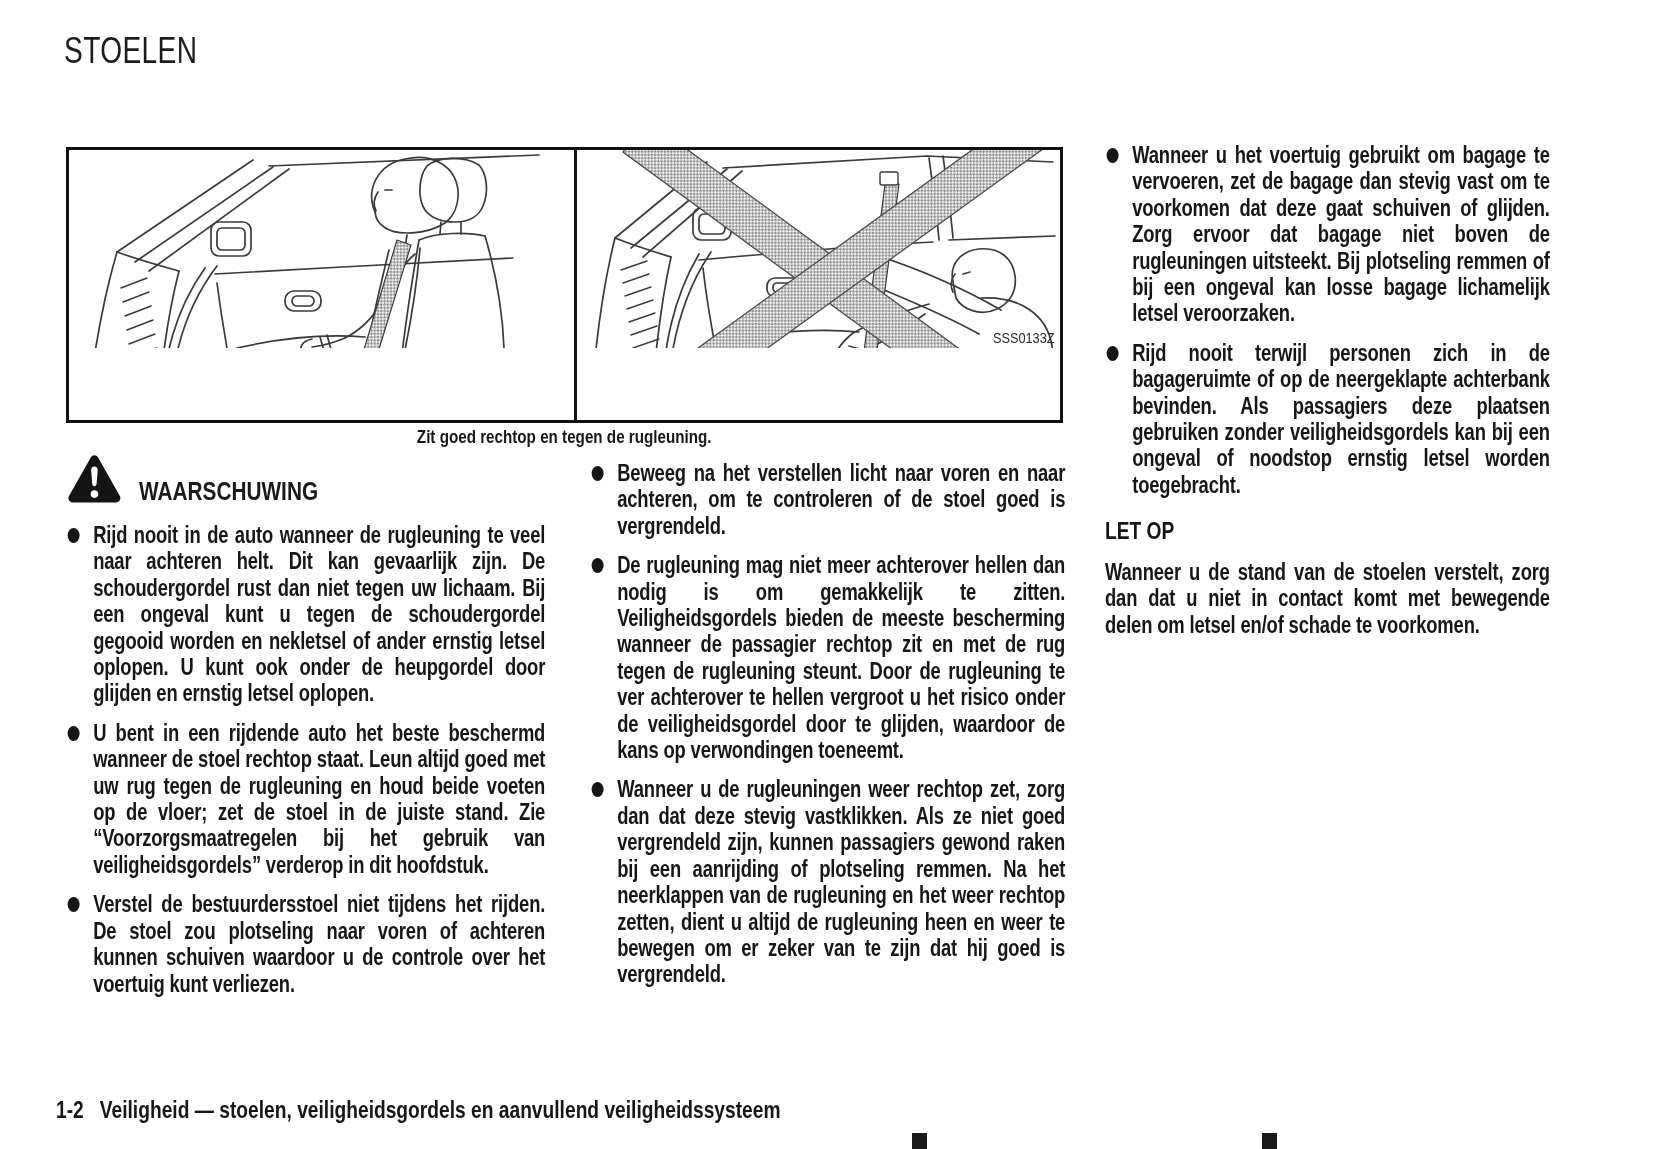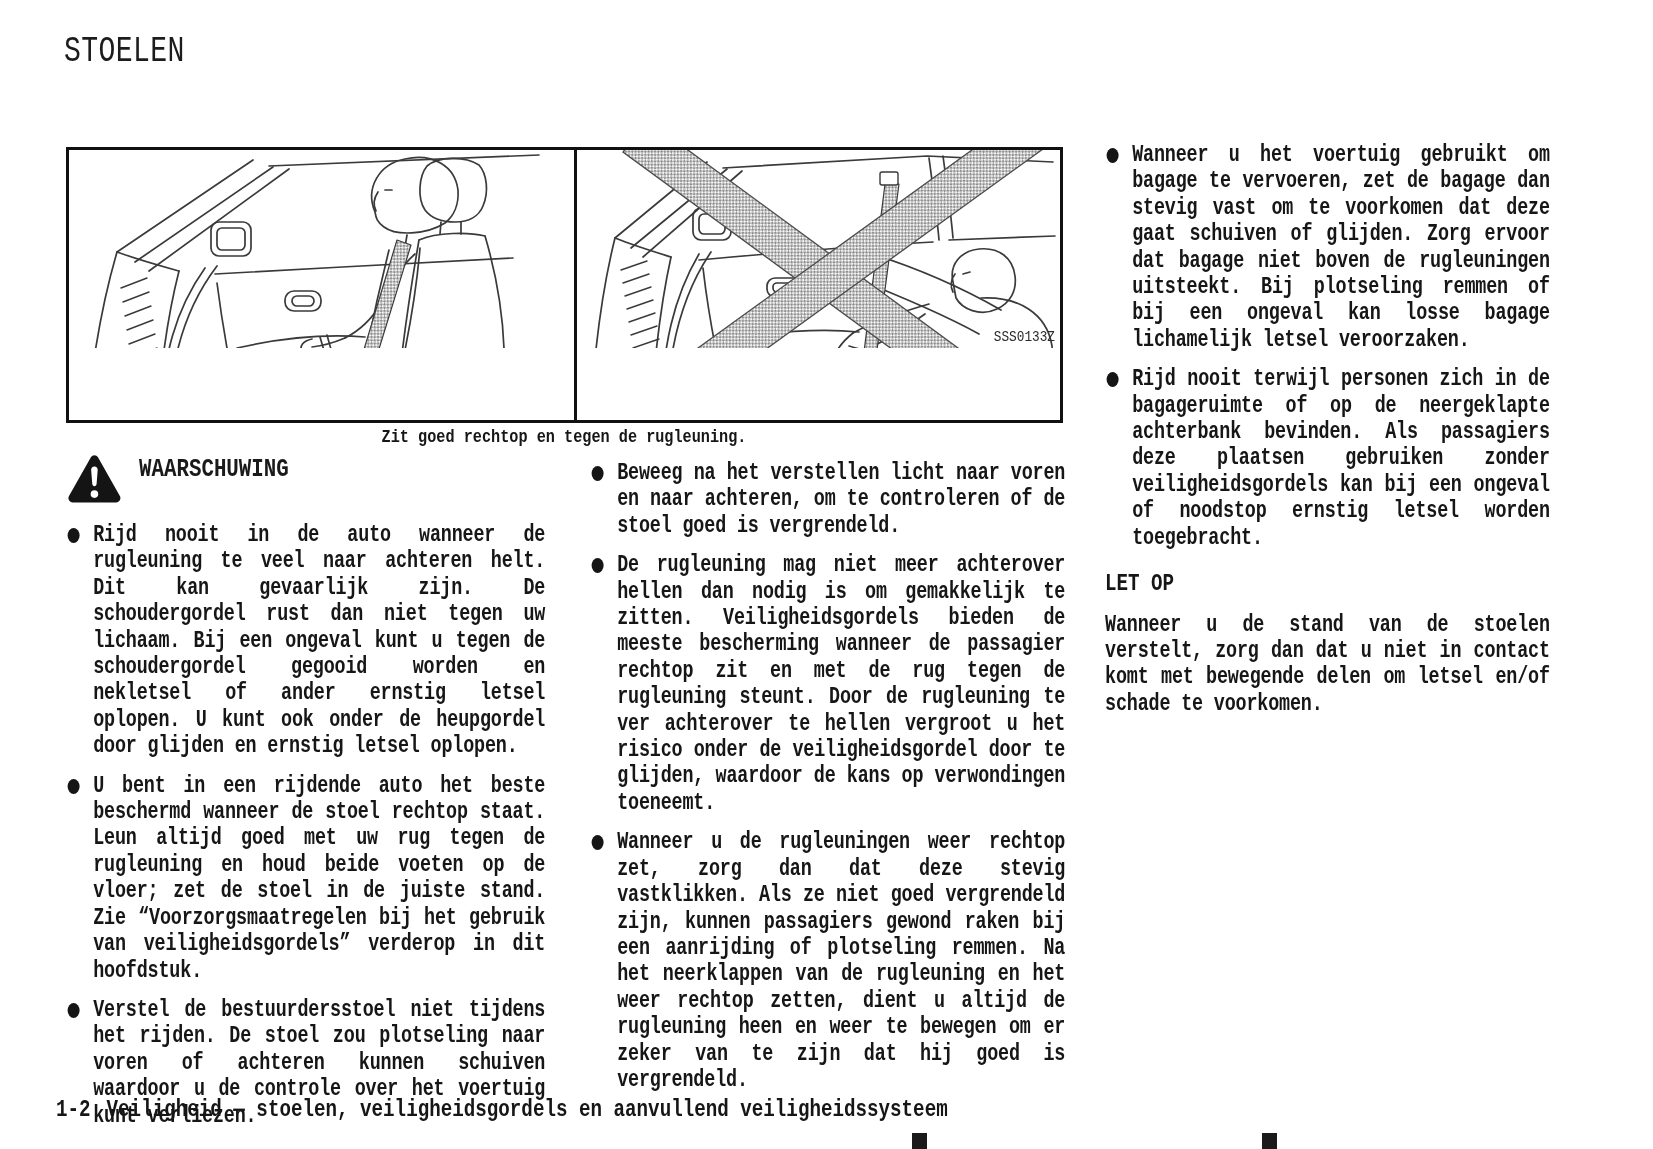--- a/index.html
+++ b/index.html
@@ -1,21 +1,21 @@
 <!DOCTYPE html>
 <html><head>
 <meta charset="utf-8">
 <style>
   html,body{margin:0;padding:0;}
   body{
     width:1653px;height:1149px;background:#ffffff;
     font-family:"Liberation Sans", sans-serif;color:#161616;
     overflow:hidden;position:relative;
   }
-  #page{position:absolute;inset:0;background:#fff;font-family:Liberation Mono, monospace;}
+  #page{position:absolute;inset:0;background:#fff;}
 
   
   .doc-title{
     position:absolute;left:64px;top:30px;
     font-size:37px;font-weight:400;letter-spacing:.5px;color:#1c1c1c;
     transform:scaleX(.76);transform-origin:left top;white-space:nowrap;
   }
 
   
   .figure{
@@ -37,21 +37,21 @@
     position:absolute;left:66px;top:426px;width:997px;text-align:center;
   }
   .figure-caption span{
     display:inline-block;font-size:19px;font-weight:700;color:#161616;
     transform:scaleX(.8);transform-origin:center top;white-space:nowrap;
   }
 
   
   .warn-head{
     position:absolute;left:66px;top:454px;height:50px;
-    display:flex;align-items:flex-start;gap:17px;
+    display:flex;align-items:flex-end;gap:17px;
   }
   .warn-head .wlabel{
     display:inline-block;font-size:26px;font-weight:700;color:#1a1a1a;
     transform:scaleX(.8);transform-origin:left bottom;
     margin-bottom:-3px;white-space:nowrap;
   }
 
   
   .col{
     position:absolute;transform:scaleX(.8);transform-origin:left top;

